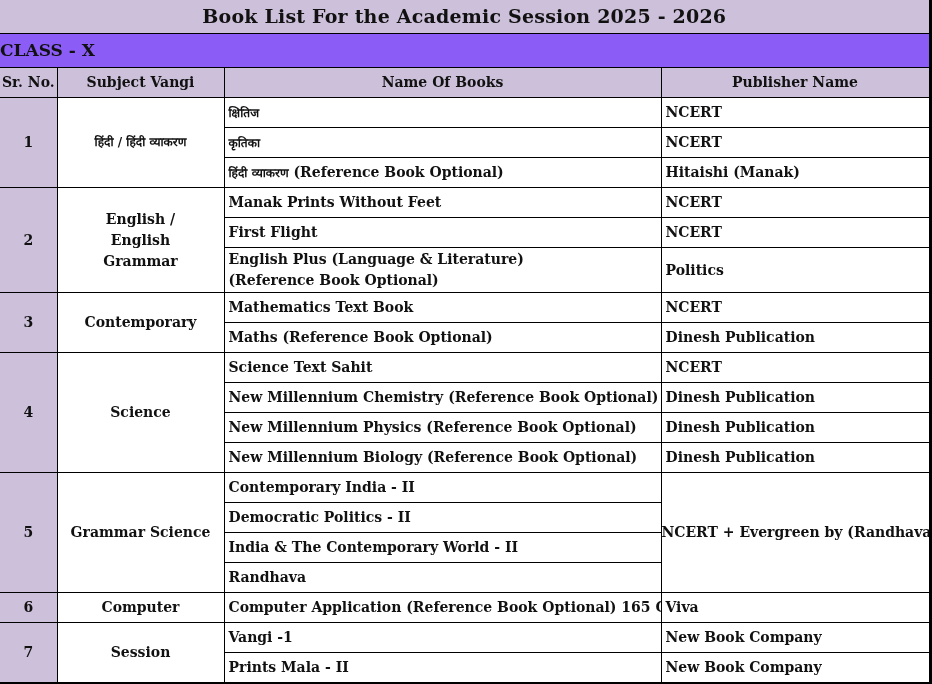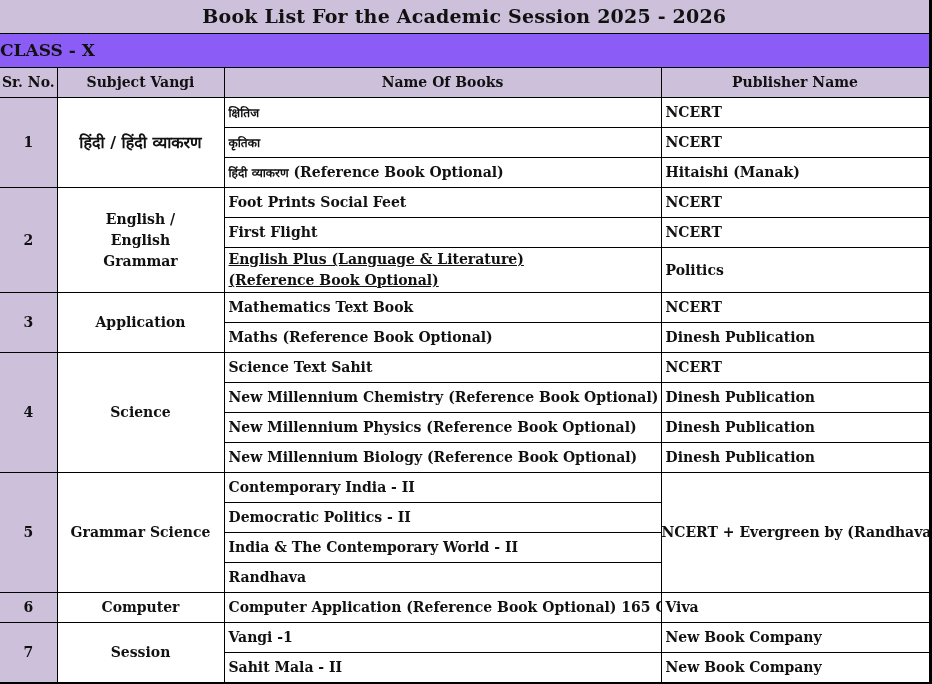--- a/index.html
+++ b/index.html
@@ -11,25 +11,25 @@
   td, th { border: 1px solid #000; padding: 0; font-weight: bold; font-size: 14px;
            line-height: 15px; overflow: hidden; white-space: nowrap; }
   .title { background: #ccc0da; text-align: center; font-size: 19px; height: 33px;
            border-left: none; border-top: none; letter-spacing: 0.2px; }
   .classrow { background: #8b5cf6; text-align: left; font-size: 17px; height: 33px; border-left: none; }
   .hdr { background: #ccc0da; text-align: center; font-size: 14px; height: 29px; }
   .hdr.first { border-left: none; }
   .sr { background: #ccc0da; text-align: center; border-left: none; font-size: 14px; }
   .subj { text-align: center; white-space: normal; line-height: 21px; font-size: 14px; }
   .book { text-align: left; padding-left: 4px; height: 29px; font-size: 14px; }
-  .book.tall { height: 44px; white-space: normal; line-height: 21px; text-decoration: underline; }
+  .book.tall { height: 44px; white-space: normal; line-height: 21px; }
   .pub { text-align: left; padding-left: 4px; font-size: 14px; }
   .pub.center { text-align: center; padding-left: 0; }
   .hi { font-family: "DejaVu Sans", "Liberation Sans", sans-serif; font-size: 12px; font-weight: bold; }
-  .subj.hi { font-size: 16px; }
+  .subj.hi { font-size: 12px; }
 </style>
 </head>
 <body>
 
 <div class="sheet">
 <table>
   <colgroup>
     <col style="width:57px">
     <col style="width:167px">
     <col style="width:437px">
@@ -60,38 +60,38 @@
     <td class="pub">NCERT</td>
   </tr>
   <tr>
     <td class="book"><span class="hi">हिंदी व्याकरण</span><span> (Reference Book Optional)</span></td>
     <td class="pub">Hitaishi (Manak)</td>
   </tr>
 
   <tr>
     <td class="sr" rowspan="3">2</td>
     <td class="subj" rowspan="3" style="padding:0 20px;margin-left:8px;">English / English Grammar</td>
-    <td class="book">Foot Prints Social Feet</td>
+    <td class="book">Manak Prints Without Feet</td>
     <td class="pub">NCERT</td>
   </tr>
   <tr>
     <td class="book">First Flight</td>
     <td class="pub">NCERT</td>
   </tr>
   <tr>
     <td class="book tall">
             <div>English Plus (Language &amp; Literature)</div>
             <div>(Reference Book Optional)</div>
           </td>
     <td class="pub">Politics</td>
   </tr>
 
   <tr>
     <td class="sr" rowspan="2">3</td>
-    <td class="subj" rowspan="2">Application</td>
+    <td class="subj" rowspan="2">Contemporary</td>
     <td class="book">Mathematics Text Book</td>
     <td class="pub">NCERT</td>
   </tr>
   <tr>
     <td class="book">Maths (Reference Book Optional)</td>
     <td class="pub">Dinesh Publication</td>
   </tr>
 
   <tr>
     <td class="sr" rowspan="4">4</td>
@@ -135,18 +135,18 @@
     <td class="pub">Viva</td>
   </tr>
 
   <tr>
     <td class="sr" rowspan="2">7</td>
     <td class="subj" rowspan="2">Session</td>
     <td class="book">Vangi -1</td>
     <td class="pub">New Book Company</td>
   </tr>
   <tr>
-    <td class="book">Sahit Mala - II</td>
+    <td class="book">Prints Mala - II</td>
     <td class="pub">New Book Company</td>
   </tr>
 </tbody>
     </table>
 </div>
 
 </body></html>

